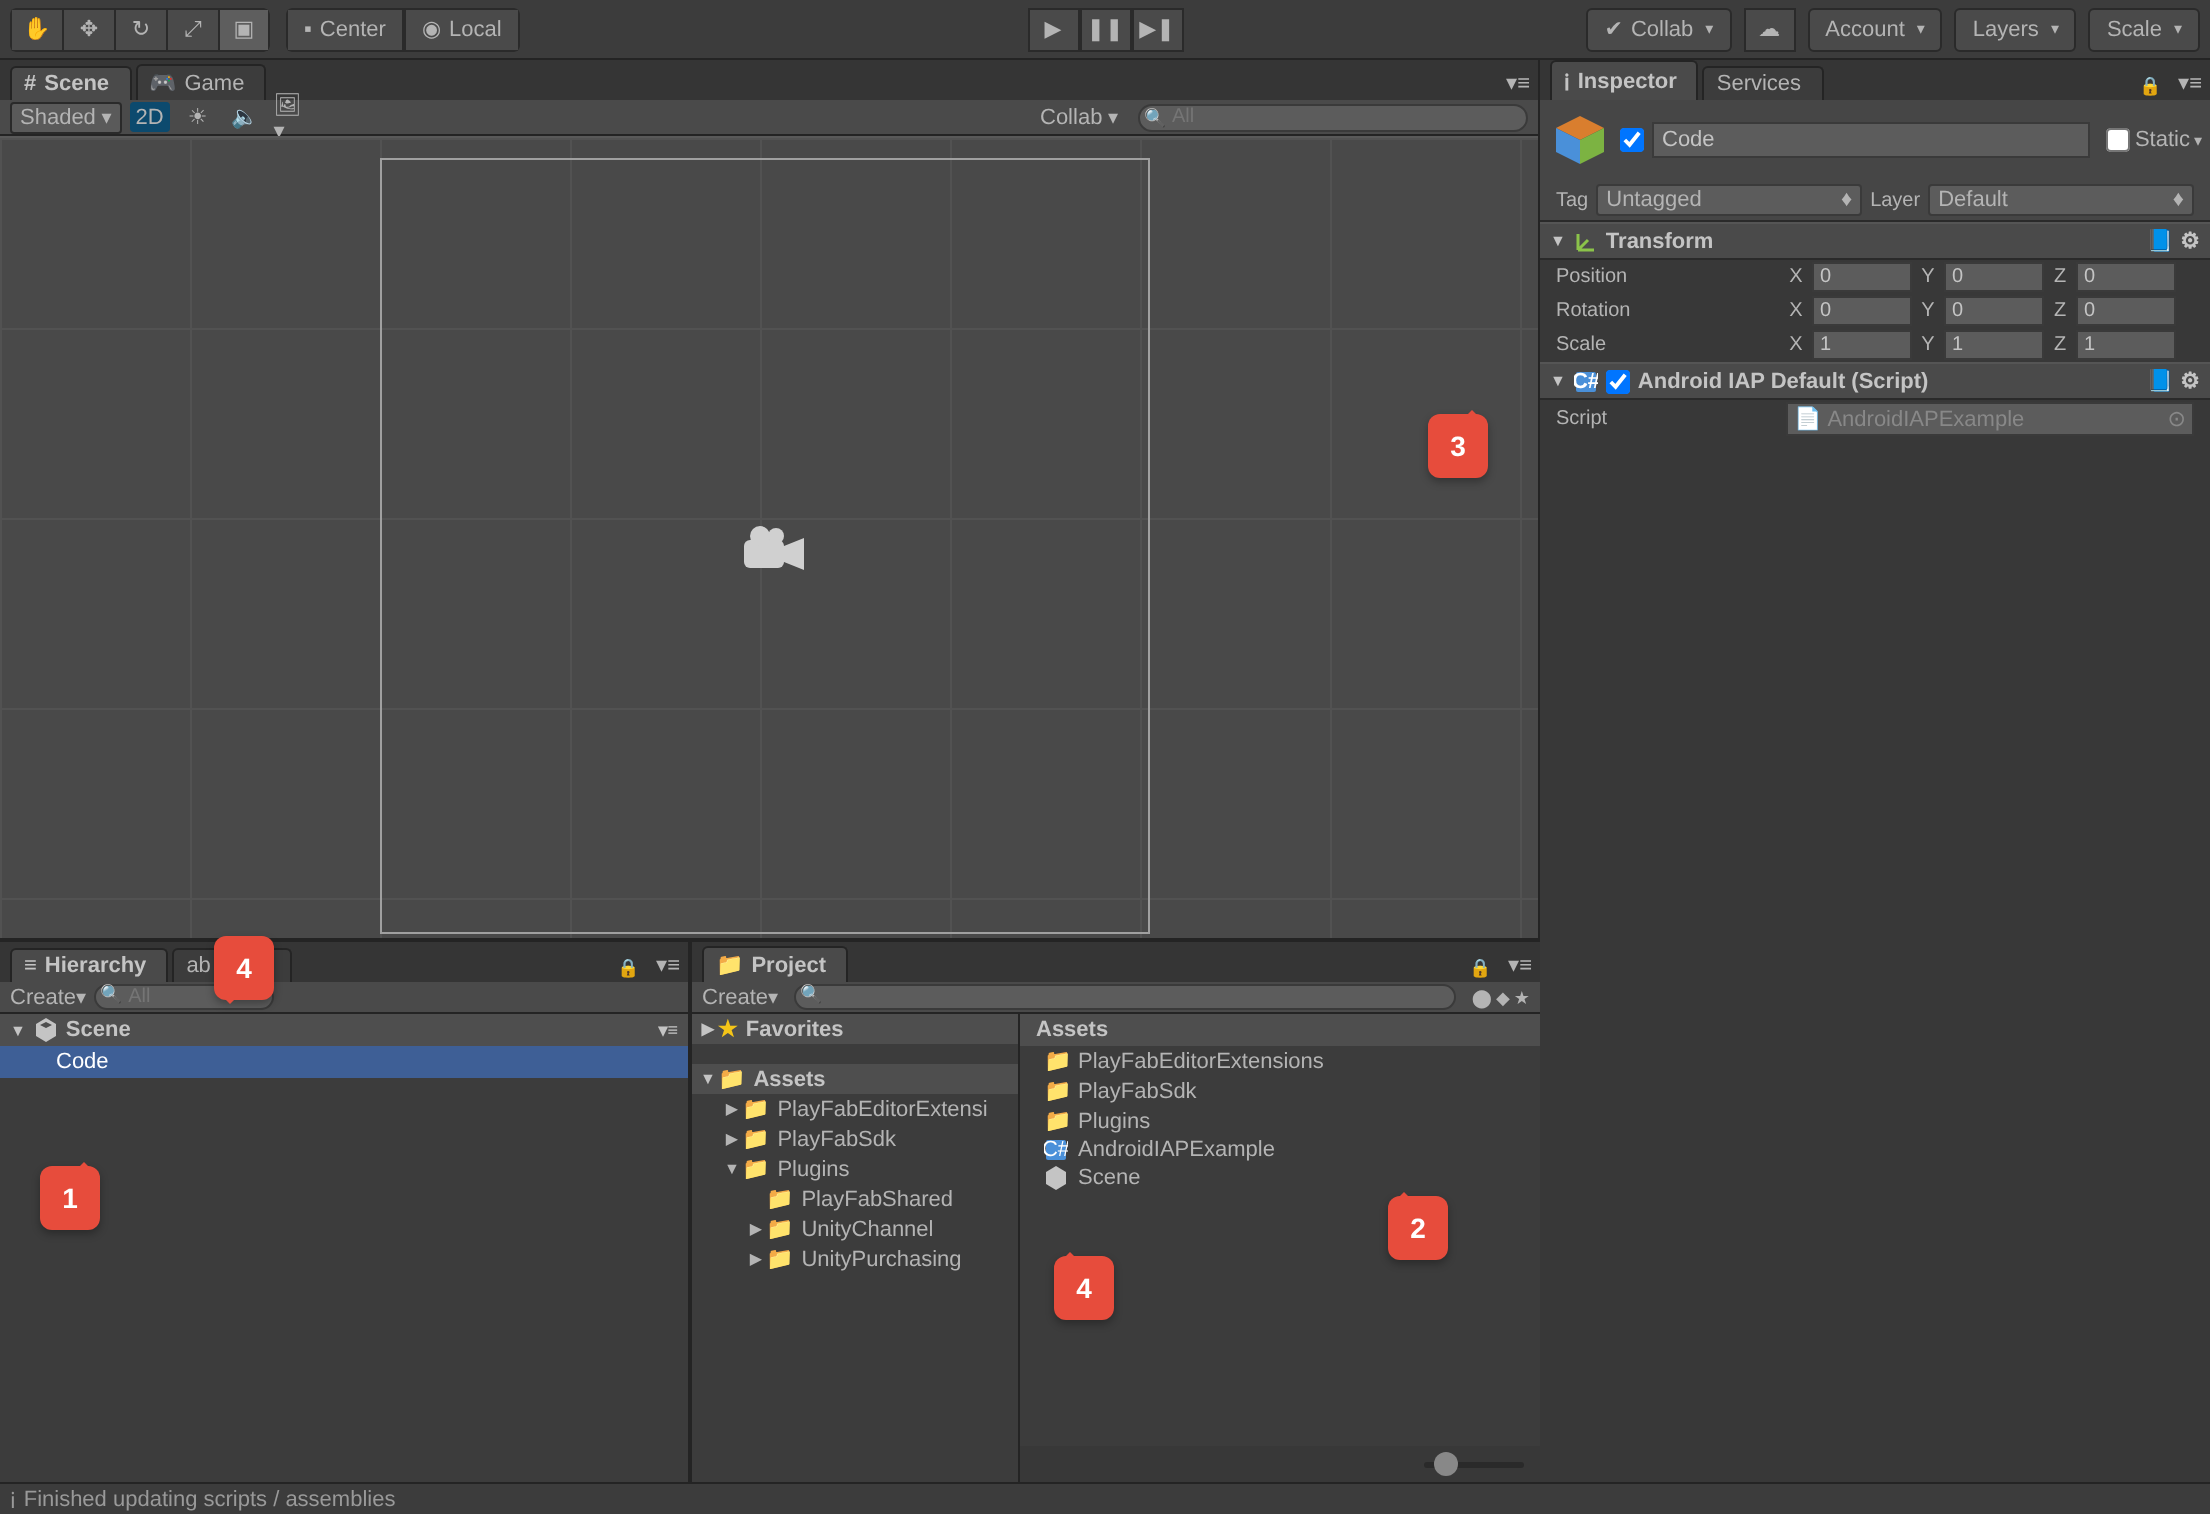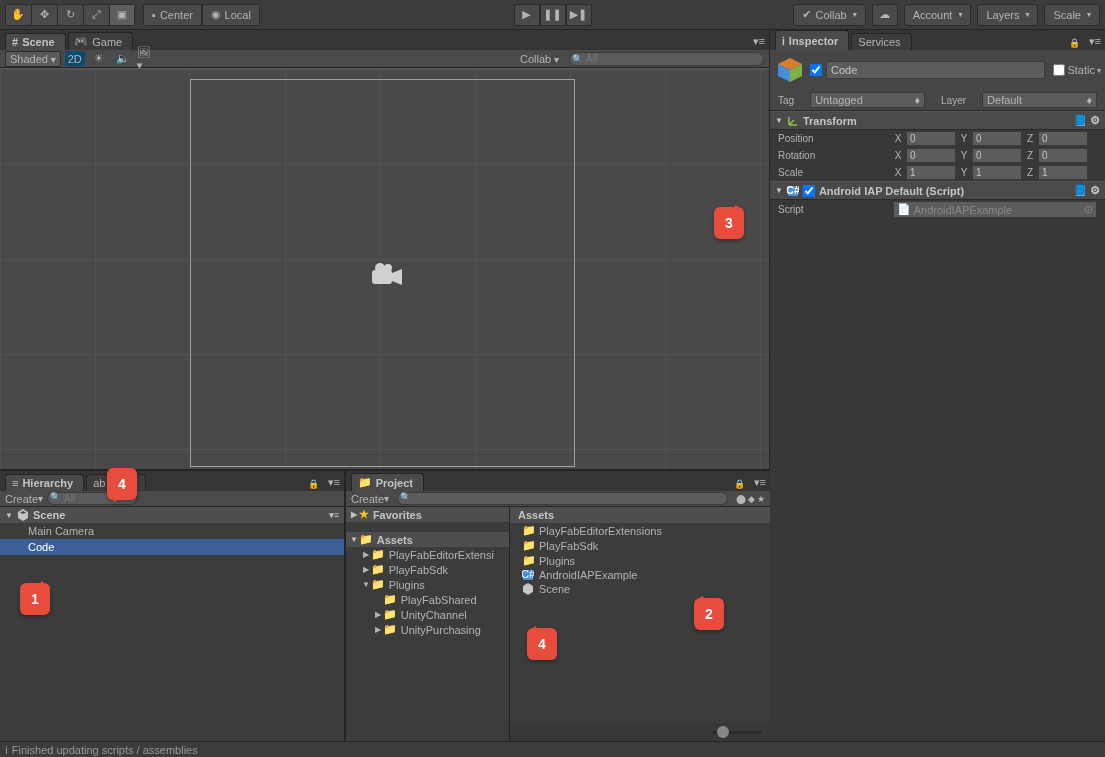--- a/index.html
+++ b/index.html
@@ -64,21 +64,21 @@
 .asset-list { flex: 1; }
 .asset-row { padding: 1px 4px 1px 12px; display: flex; align-items: center; cursor: pointer; }
 .asset-row .icon { margin-right: 5px; width: 12px; display: inline-flex; }
 .slider-bar { height: 18px; background: #383838; display: flex; align-items: center; justify-content: flex-end; padding: 0 8px; }
 .slider-track { width: 50px; height: 3px; background: #2a2a2a; position: relative; border-radius: 2px; }
 .slider-thumb { width: 12px; height: 12px; background: #888; border-radius: 50%; position: absolute; left: 5px; top: -5px; }
 .inspector-obj-hdr { display: flex; padding: 4px; background: #464646; align-items: center; }
 .cube-icon { width: 32px; height: 32px; margin-right: 4px; }
 .inspector-name-field { flex: 1; background: #5c5c5c; border: 1px solid #3a3a3a; padding: 2px 4px; color: #c4c4c4; margin-right: 4px; }
 .static-chk { display: flex; align-items: center; font-size: 10px; }
-.tag-layer-row { display: flex; padding: 2px 8px; background: #464646; align-items: center; gap: 16px; border-bottom: 1px solid #2a2a2a; }
+.tag-layer-row { display: flex; padding: 2px 8px; background: #464646; align-items: center; gap: 4px; border-bottom: 1px solid #2a2a2a; }
 .tag-layer-row label { font-size: 10px; }
 .dropdown-field { background: #5c5c5c; border: 1px solid #3a3a3a; padding: 1px 4px; font-size: 10px; flex: 1; border-radius: 2px; display: flex; justify-content: space-between; align-items: center; cursor: pointer; }
 
 .component-hdr { background: #4a4a4a; padding: 2px 5px; display: flex; align-items: center; border-top: 1px solid #555; border-bottom: 1px solid #2a2a2a; font-weight: bold; color: #c4c4c4; }
 .component-hdr .arrow { margin-right: 4px; font-size: 8px; }
 .component-hdr .comp-icon { margin-right: 4px; }
 .component-hdr .comp-tools { margin-left: auto; display: flex; gap: 3px; }
 .prop-row { display: flex; padding: 1px 8px; align-items: center; }
 .prop-row .prop-label { width: 115px; font-size: 10px; }
 .prop-row .axis { display: flex; align-items: center; flex: 1; gap: 3px; }
@@ -217,21 +217,20 @@
             <span class="unity-icon">
               <svg width="12" height="12" viewBox="0 0 12 12">
                   <path fill="#c4c4c4" d="M6 0 L11 3 L11 9 L6 12 L1 9 L1 3 Z M6 2 L3 3.5 L6 5 L9 3.5 Z"></path>
                 </svg>
             </span>
             <span>Scene</span>
             <div class="flex-spacer"></div>
             <span style="font-size:9px">▾≡</span>
           </div>
           <div id="hierarchy-items">
-              <div class="list-item">Main Camera</div>
               <div class="list-item selected">Code</div>
             </div>
         </div>
       </div>
 
       <div class="project-panel">
         <div class="tab-bar">
           <div class="tab active">
               <span class="tab-icon">📁</span>
               <span>Project</span>

